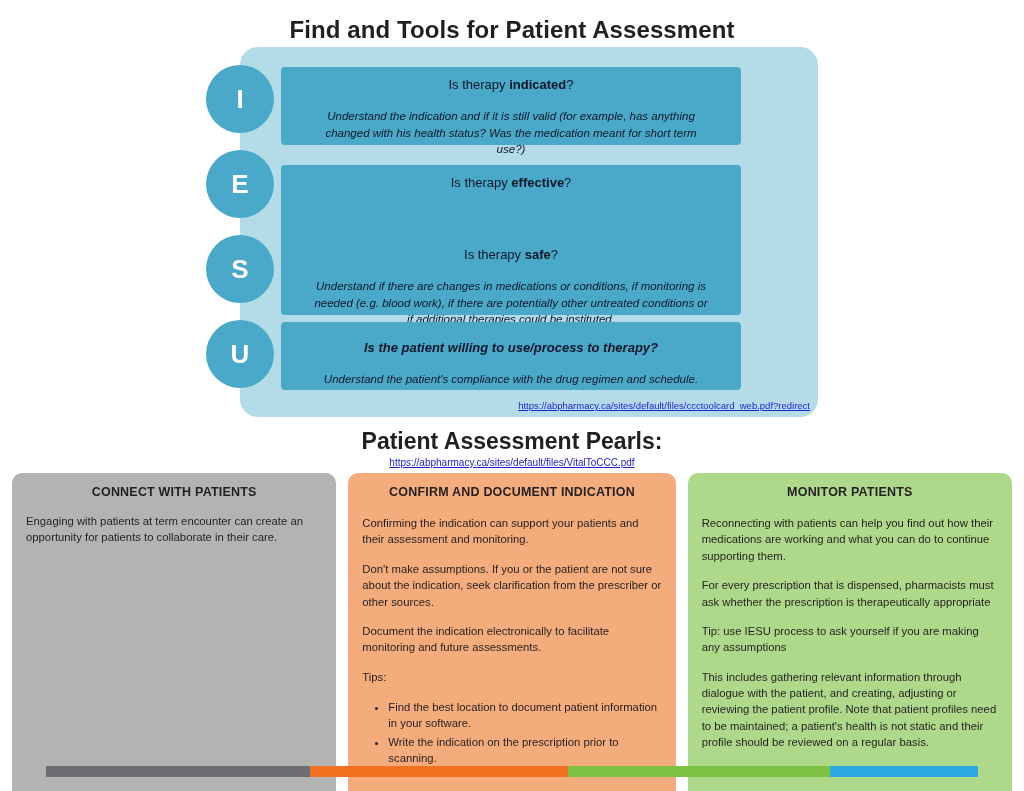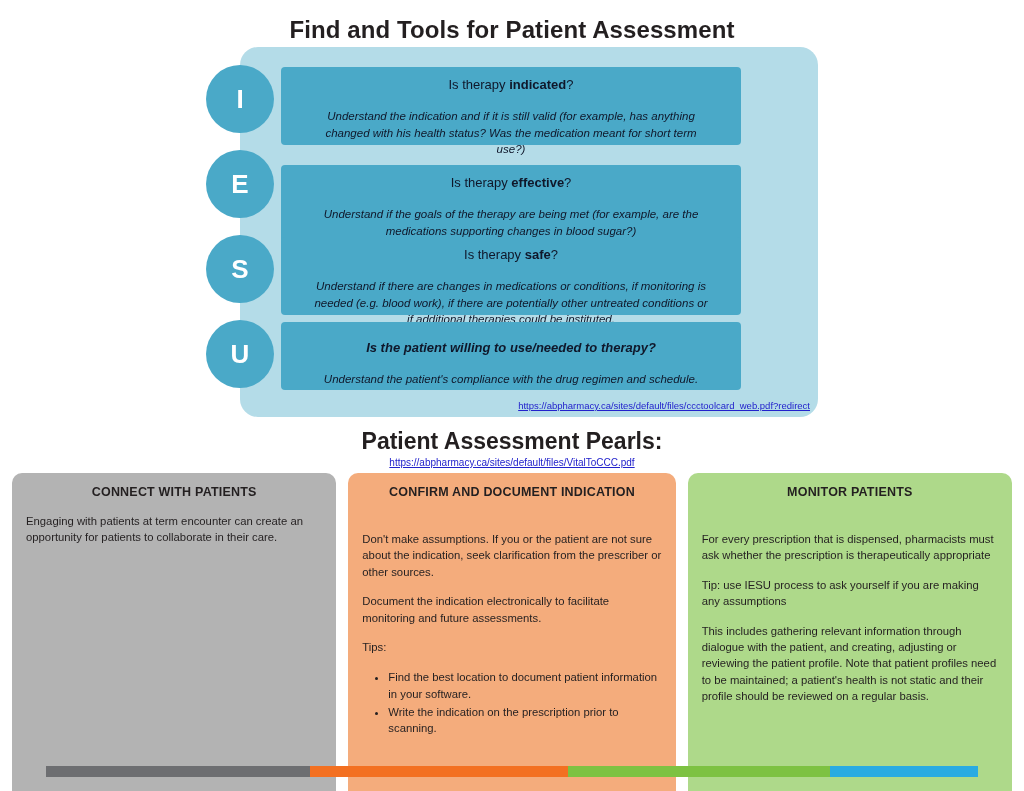--- a/index.html
+++ b/index.html
@@ -135,21 +135,21 @@
   .card-green { background: #aed98a; width: 325px; }
 
   .card-title {
     text-align: center;
     font-size: 12.5px;
     font-weight: bold;
     color: #231f20;
     margin-bottom: 14px;
     letter-spacing: 0.2px;
   }
-  .card-orange .card-title, .card-green .card-title { margin-bottom: 32px; }
+  .card-orange .card-title, .card-green .card-title { margin-bottom: 16px; }
   .card p {
     font-size: 11.3px;
     line-height: 1.45;
     margin: 0 0 13px 0;
     color: #231f20;
   }
   .card ul {
     margin: 2px 0 0 0;
     padding-left: 26px;
   }
@@ -182,66 +182,67 @@
     <div class="iesu-box" style="top:2px; height:78px;">
       <div class="iesu-q"><span>Is therapy </span><b>indicated</b><span>?</span></div>
       <div class="iesu-desc">Understand the indication and if it is still valid (for example, has anything changed with his health status? Was the medication meant for short term use?)</div>
     </div>
   </div>
 
   <div class="iesu-row" style="top:103px;">
     <div class="iesu-circle">E</div>
     <div class="iesu-box" style="top:15px; height:78px;">
       <div class="iesu-q"><span>Is therapy </span><b>effective</b><span>?</span></div>
-      <div class="iesu-desc">Understand if the goals of the therapy are being met (for example, are the medications supporting changes in blood sugar?)</div>
     </div>
   </div>
 
   <div class="iesu-row" style="top:188px;">
     <div class="iesu-circle">S</div>
     <div class="iesu-box" style="top:2px; height:78px;">
       <div class="iesu-q"><span>Is therapy </span><b>safe</b><span>?</span></div>
       <div class="iesu-desc">Understand if there are changes in medications or conditions, if monitoring is needed (e.g. blood work), if there are potentially other untreated conditions or if additional therapies could be instituted.</div>
     </div>
   </div>
 
   <div class="iesu-row" style="top:273px;">
     <div class="iesu-circle">U</div>
     <div class="iesu-box" style="top:2px; height:68px; padding-top:18px;">
-      <div class="iesu-q" style="font-style:italic; font-weight:bold;"><span>Is the patient willing to </span><b>use/needed</b><span> to therapy?</span></div>
+      <div class="iesu-q" style="font-style:italic; font-weight:bold;"><span>Is the patient willing to </span><b>use/process</b><span> to therapy?</span></div>
       <div class="iesu-desc">Understand the patient's compliance with the drug regimen and schedule.</div>
     </div>
   </div>
 
   <a class="iesu-link" href="#">https://abpharmacy.ca/sites/default/files/ccctoolcard_web.pdf?redirect</a>
 </div>
 
 <div class="pearls-title">Patient Assessment Pearls:</div>
 <a class="pearls-link" href="#">https://abpharmacy.ca/sites/default/files/VitalToCCC.pdf</a>
 
 <div class="cards">
 
   <div class="card card-gray" style="background: rgb(179, 179, 179);">
     <div class="card-title">CONNECT WITH PATIENTS</div>
     <p>Engaging with patients at term encounter can create an opportunity for patients to collaborate in their care.</p>
   </div>
 
   <div class="card card-orange" style="background: rgb(244, 172, 124);">
     <div class="card-title">CONFIRM AND DOCUMENT INDICATION</div>
+    <p>Confirming the indication can support your patients and their assessment and monitoring.</p>
     <p>Don't make assumptions. If you or the patient are not sure about the indication, seek clarification from the prescriber or other sources.</p>
     <p>Document the indication electronically to facilitate monitoring and future assessments.</p>
     <p style="margin-bottom:14px;">Tips:</p>
     <ul>
       <li>Find the best location to document patient information in your software.</li>
       <li>Write the indication on the prescription prior to scanning.</li>
     </ul>
   </div>
 
   <div class="card card-green" style="background: rgb(174, 217, 138);">
     <div class="card-title">MONITOR PATIENTS</div>
+    <p>Reconnecting with patients can help you find out how their medications are working and what you can do to continue supporting them.</p>
     <p>For every prescription that is dispensed, pharmacists must ask whether the prescription is therapeutically appropriate</p>
     <p>Tip: use IESU process to ask yourself if you are making any assumptions</p>
     <p>This includes gathering relevant information through dialogue with the patient, and creating, adjusting or reviewing the patient profile. Note that patient profiles need to be maintained; a patient's health is not static and their profile should be reviewed on a regular basis.</p>
   </div>
 
 </div>
 
 <div class="bottom-bar">
   <div class="bar-seg" style="background: rgb(109, 110, 113); width: 264px;"></div>
   <div class="bar-seg" style="background: rgb(243, 112, 33); width: 258px;"></div>

